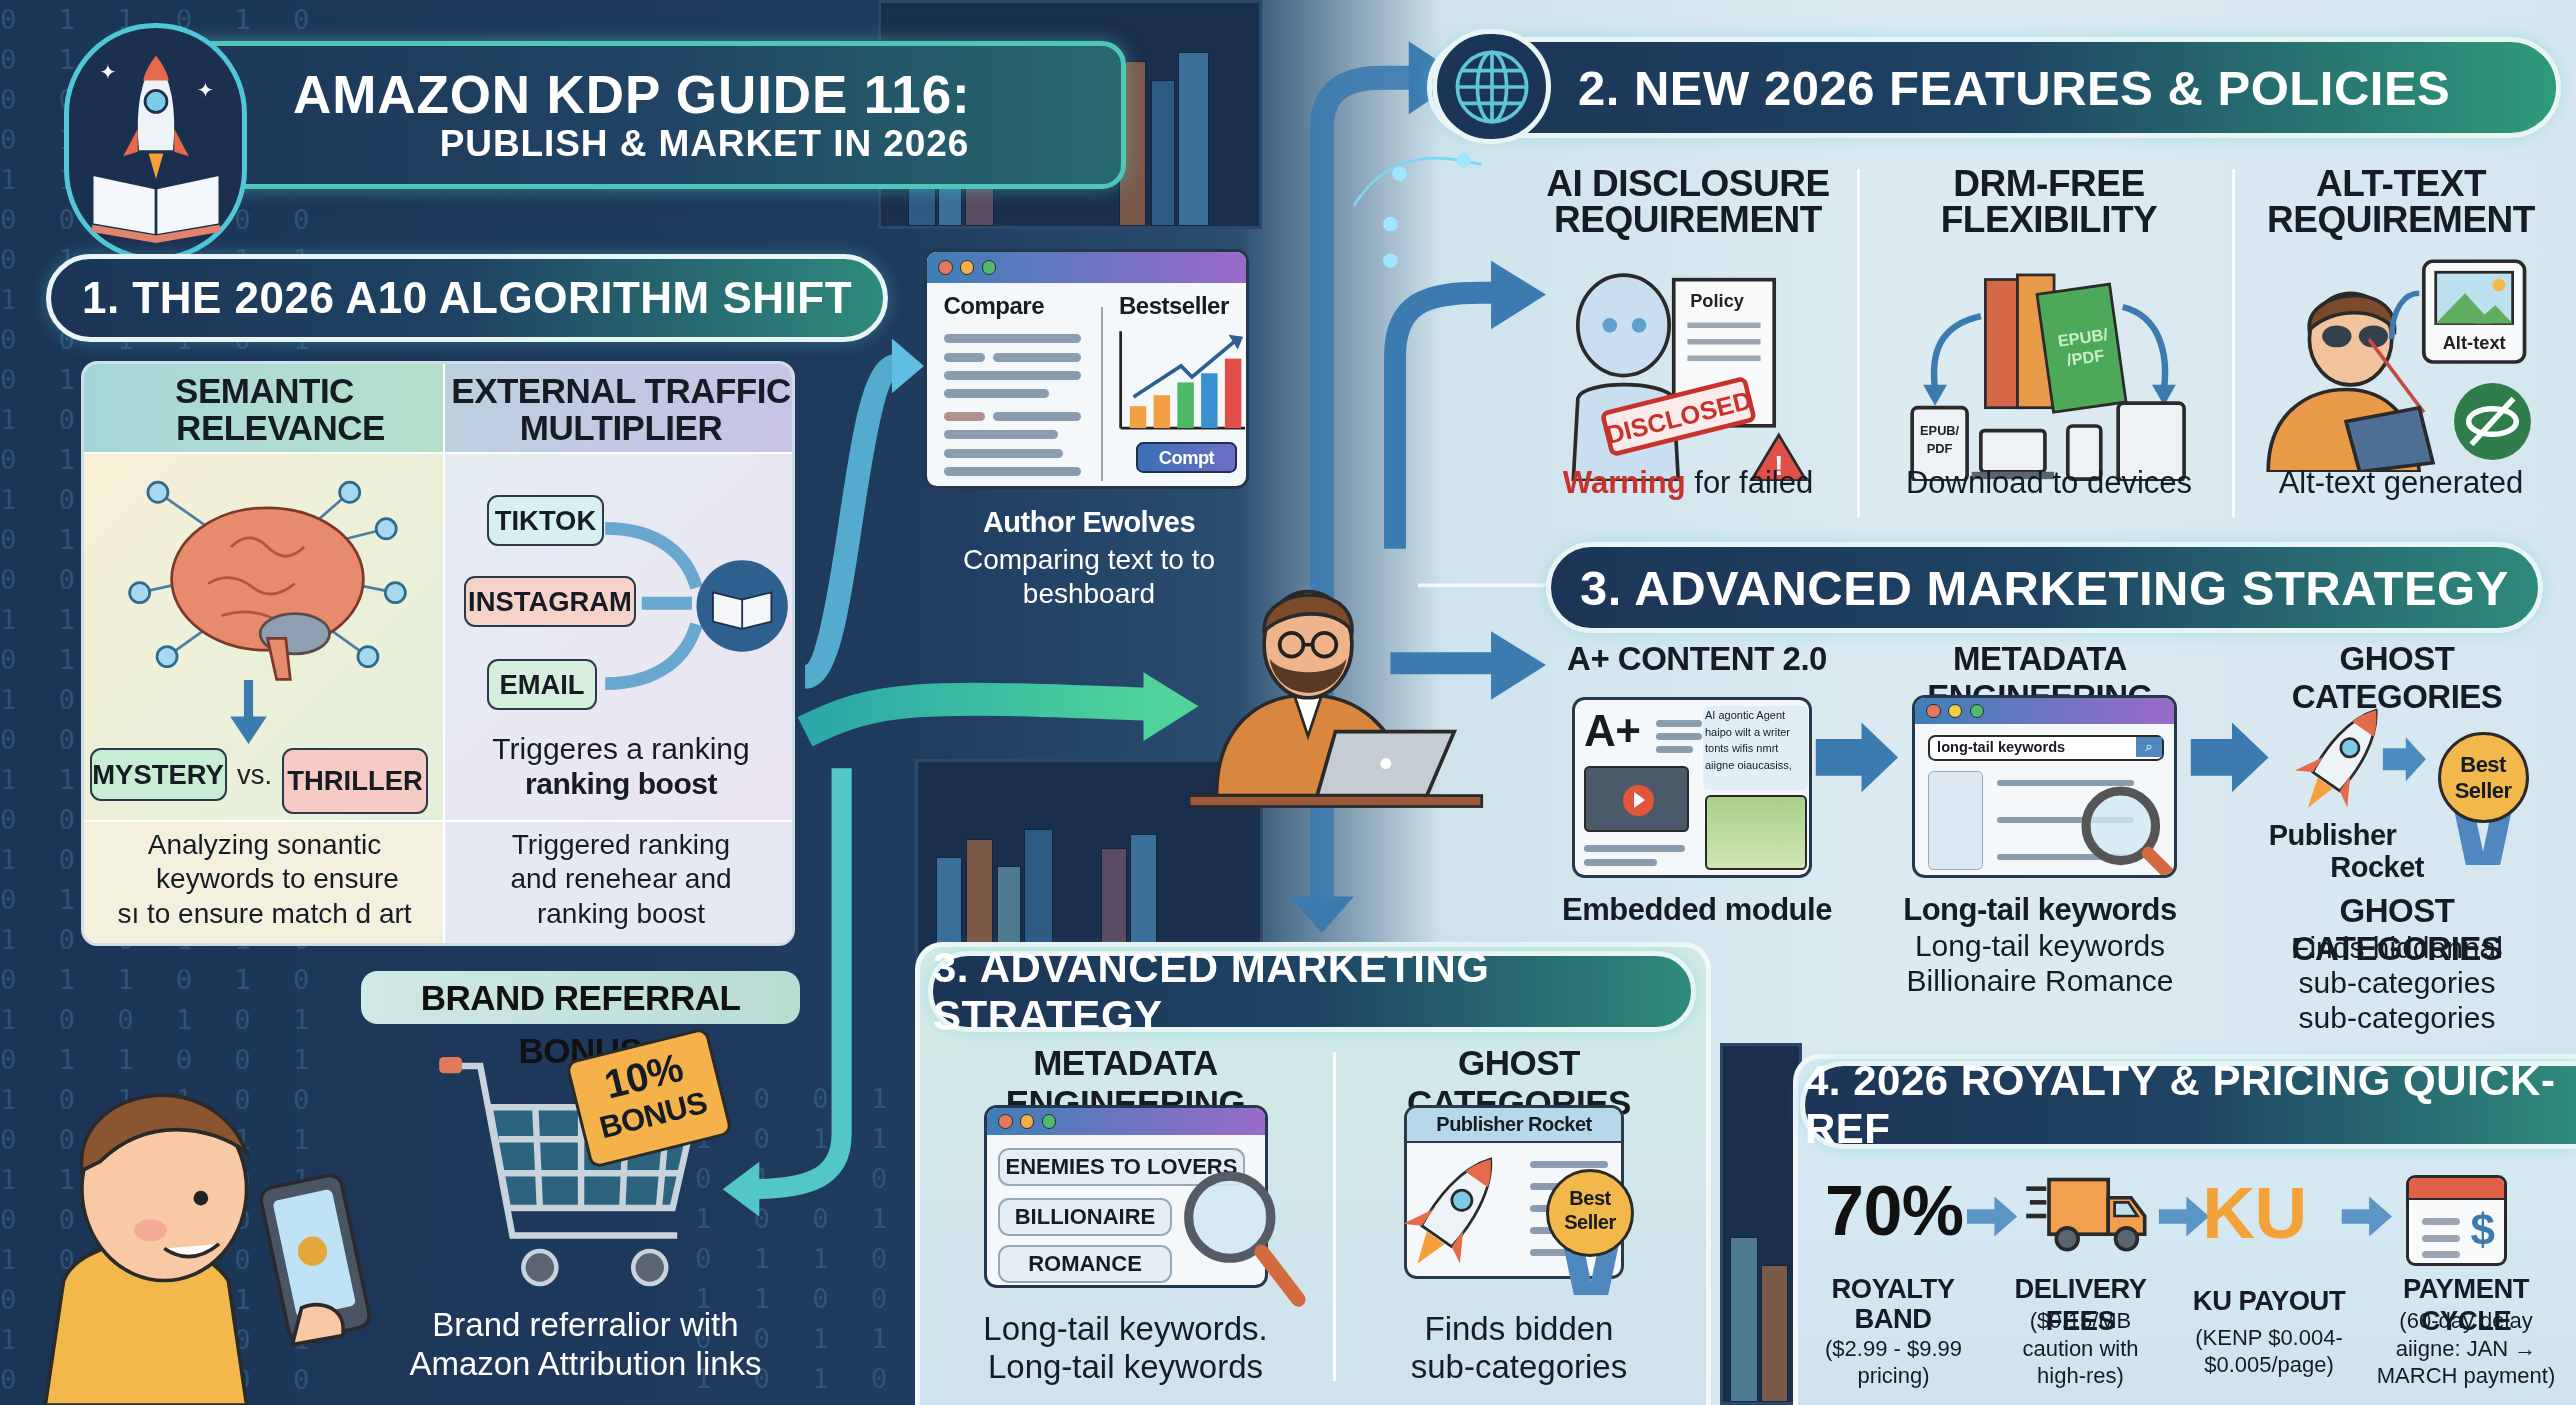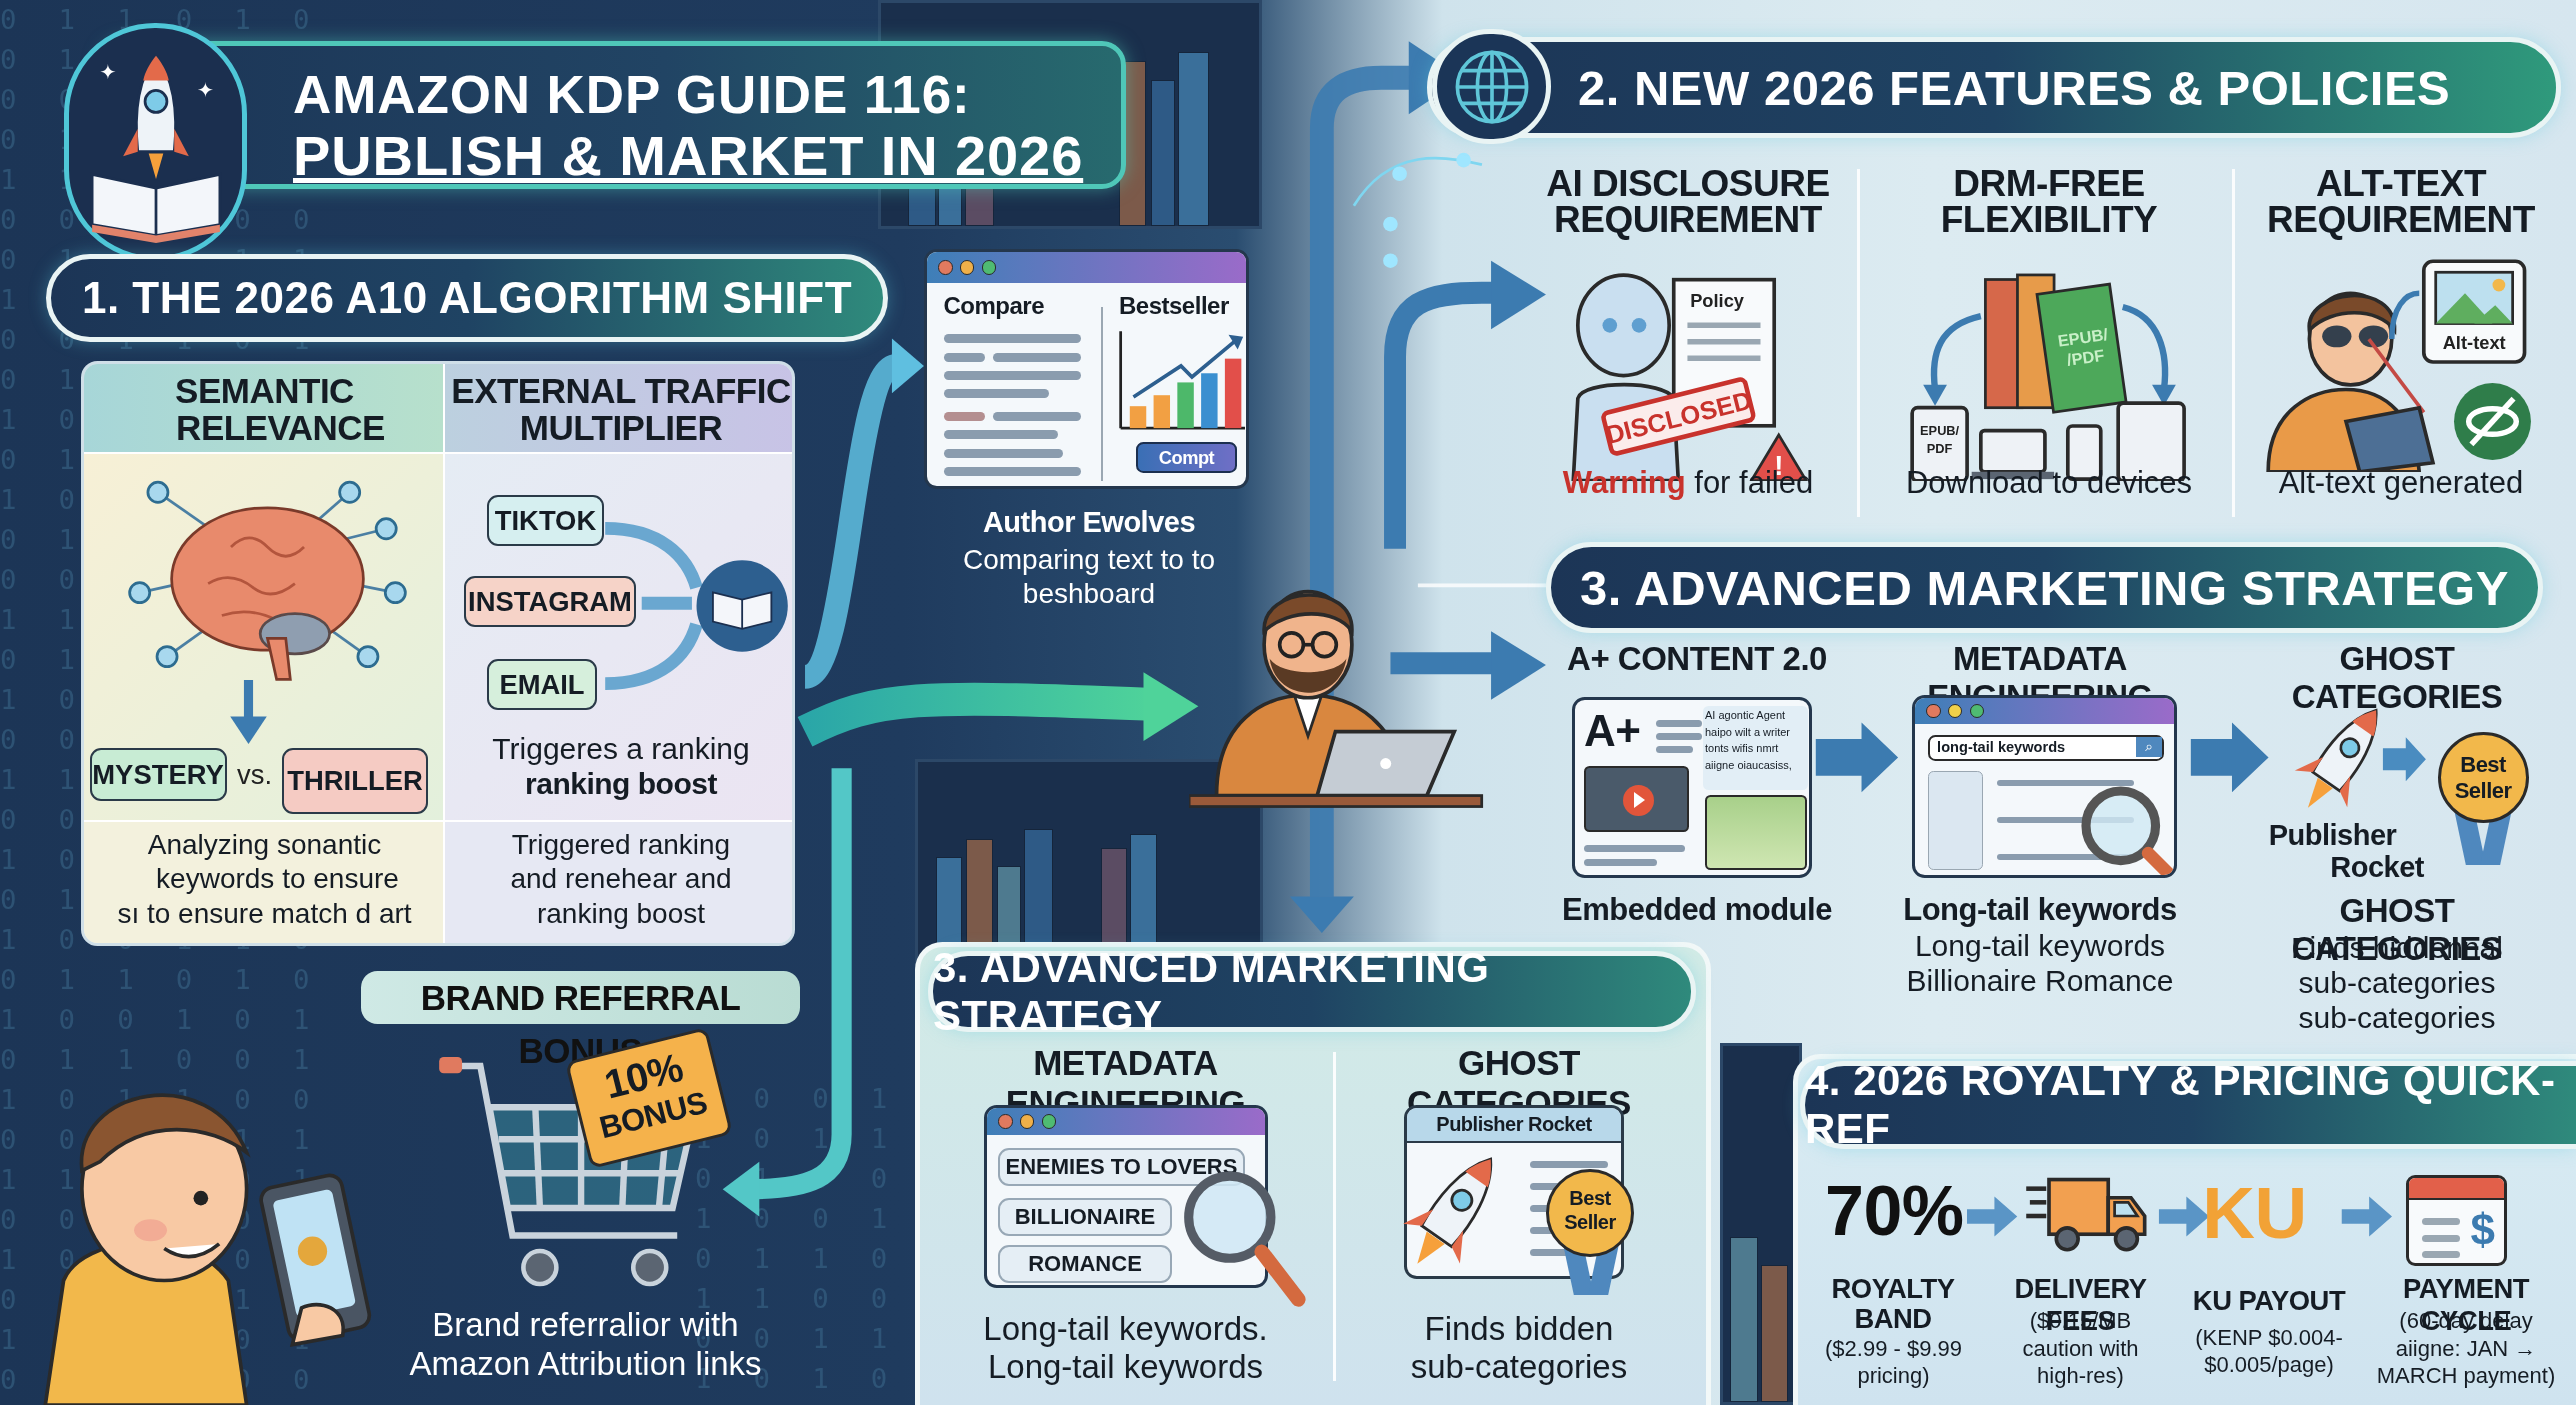--- a/index.html
+++ b/index.html
@@ -162,21 +162,21 @@
     <path d="M100 95 L 116 125 L 100 120Z" fill="#e36a4a"></path>
     <path d="M72 122 L 80 150 L 88 122Z" fill="#f6a03b"></path>
     <path d="M10 145 L 80 160 L 150 145 L 150 200 L 80 212 L 10 200 Z" fill="#f3f6fa" stroke="#1b2f4f" stroke-width="3"></path>
     <line x1="80" y1="160" x2="80" y2="212" stroke="#1b2f4f" stroke-width="3"></line>
     <path d="M10 200 L 80 212 L 150 200 L 150 208 L 80 220 L 10 208Z" fill="#e2836b"></path>
     <text x="18" y="40" fill="#ffffff" font-size="22">✦</text>
     <text x="125" y="60" fill="#ffffff" font-size="22">✦</text>
   </svg>
 </div>
 <div class="abs cond" style="left:293px;top:64px;width:823px;text-align:left;color:#fff;font-size:53px;letter-spacing:0.9px;">AMAZON KDP GUIDE 116:</div>
-<div class="abs cond" style="left:293px;top:123px;width:823px;text-align:left;color:#fff;font-size:56px;letter-spacing:0.9px;text-decoration:underline;">PUBLISH &amp; MARKET IN 2026</div>
+<div class="abs cond" style="left:293px;top:123px;width:823px;text-align:center;color:#fff;font-size:37px;letter-spacing:0.9px;">PUBLISH &amp; MARKET IN 2026</div>
 
 <div class="pill" style="left:46px;top:254px;width:842px;height:88px;justify-content:center;">
   <span style="font-size:44px;">1. THE 2026 A10 ALGORITHM SHIFT</span>
 </div>
 
 <div class="panel" style="left:81px;top:361px;width:714px;height:585px;background:#eef2f1;">
 
   <div class="abs" style="left:0;top:0;width:361px;height:90px;background:linear-gradient(90deg,#a7d6d8,#b7e0cc);border-right:2.7px solid #fff;border-bottom:2.7px solid #fff;"></div>
   <div class="abs" style="left:361px;top:0;width:352px;height:90px;background:linear-gradient(90deg,#bcd0df,#c8c3e6);border-bottom:2.7px solid #fff;"></div>
   <div class="abs cond" style="left:0;top:7.3px;width:361px;font-size:35px;">SEMANTIC</div>

